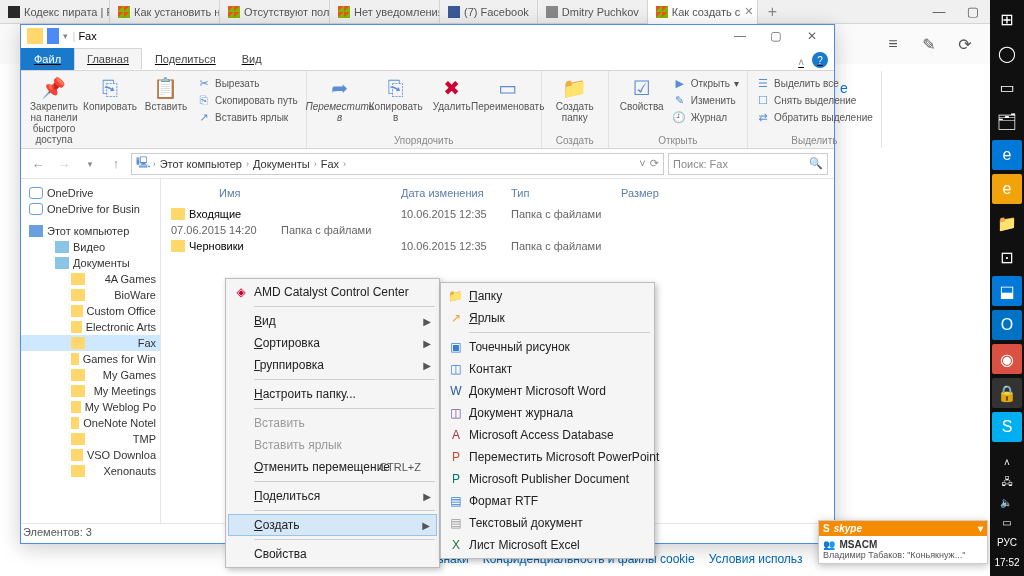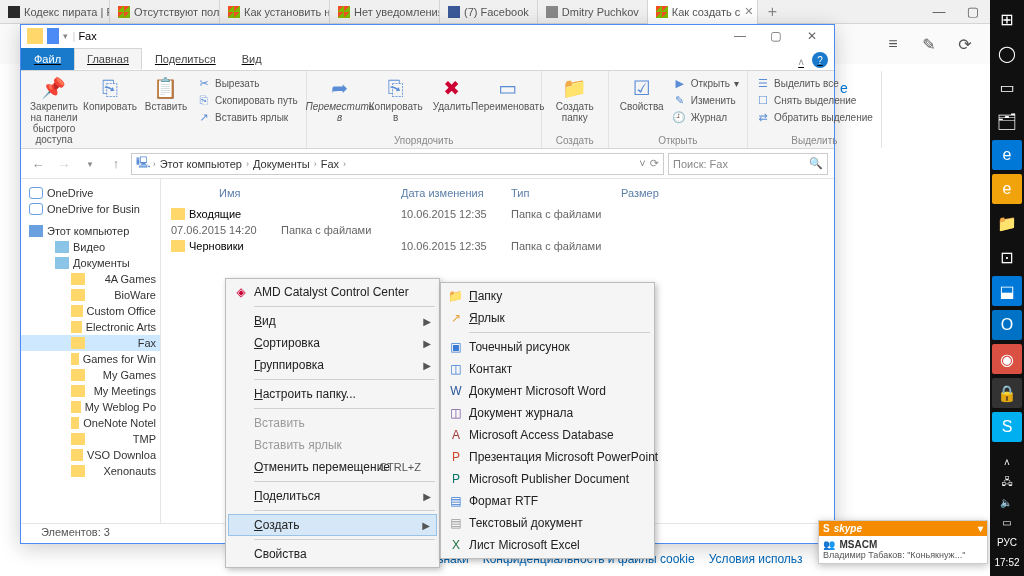--- a/index.html
+++ b/index.html
@@ -77,21 +77,21 @@
 .cols div:nth-child(1){ width: 230px; padding-left: 48px; }
 .cols div:nth-child(2){ width: 110px; }
 .cols div:nth-child(3){ width: 110px; }
 .cols div:nth-child(4){ width: 80px; }
 .filerow { display: flex; align-items: center; padding: 2px 0; }
 .filerow .c1 { width: 230px; display: flex; align-items: center; gap: 4px; }
 .filerow .c2 { width: 110px; color: #666; }
 .filerow .c3 { width: 110px; color: #666; }
 .filerow .fico { width: 14px; height: 12px; background: #ffd76a; display:inline-block; }
 
-.statusbar { height: 20px; border-top: 1px solid #e5e5e5; padding: 2px 20px; font-size: 11px; color: #555; }
+.statusbar { height: 20px; border-top: 1px solid #e5e5e5; padding: 2px 2px; font-size: 11px; color: #555; }
 
 
 .ctx { position: absolute; background: #f5f5f5; border: 1px solid #bcbcbc; box-shadow: 2px 2px 6px rgba(0,0,0,.25); font-size: 12px; padding: 2px; }
 .ctx-item { display: flex; align-items: center; padding: 4px 22px 4px 26px; white-space: nowrap; position: relative; color: #222; }
 .ctx-item.disabled { color: #9a9a9a; }
 .ctx-item.highlight { background: #d6e8f7; border: 1px solid #9ac3e8; padding: 3px 21px 3px 25px; }
 .ctx-item .arrow { position: absolute; right: 6px; font-size: 10px; color: #555; }
 .ctx-item .shortcut { position: absolute; right: 16px; color: #555; font-size: 11px; }
 .ctx-sep { height: 1px; background: #d0d0d0; margin: 3px 2px 3px 26px; }
 .ctx-item .cico { position: absolute; left: 5px; width: 16px; height: 16px; display:flex;align-items:center;justify-content:center;font-size:12px; }
@@ -117,25 +117,25 @@
 <body>
 
 <div class="browser-tabs">
   <div id="tabstrip" style="display:flex;">
       <div class="browser-tab">
         <span class="favicon" style="background: rgb(42, 42, 42);"></span>
         <span>Кодекс пирата | F</span>
       </div>
       <div class="browser-tab">
         <span class="favicon" style="background: linear-gradient(135deg, rgb(242, 80, 34) 0px, rgb(242, 80, 34) 50%, rgb(127, 186, 0) 0px) 0px 0px / 6px 6px, linear-gradient(135deg, rgb(0, 164, 239) 0px, rgb(0, 164, 239) 50%, rgb(255, 185, 0) 0px) 6px 6px;"></span>
-        <span>Отсутствуют пол</span>
+        <span>Как установить н</span>
       </div>
       <div class="browser-tab">
         <span class="favicon" style="background: linear-gradient(135deg, rgb(242, 80, 34) 0px, rgb(242, 80, 34) 50%, rgb(127, 186, 0) 0px) 0px 0px / 6px 6px, linear-gradient(135deg, rgb(0, 164, 239) 0px, rgb(0, 164, 239) 50%, rgb(255, 185, 0) 0px) 6px 6px;"></span>
-        <span>Как установить н</span>
+        <span>Отсутствуют пол</span>
       </div>
       <div class="browser-tab">
         <span class="favicon" style="background: linear-gradient(135deg, rgb(242, 80, 34) 0px, rgb(242, 80, 34) 50%, rgb(127, 186, 0) 0px) 0px 0px / 6px 6px, linear-gradient(135deg, rgb(0, 164, 239) 0px, rgb(0, 164, 239) 50%, rgb(255, 185, 0) 0px) 6px 6px;"></span>
         <span>Нет уведомления</span>
       </div>
       <div class="browser-tab">
         <span class="favicon" style="background: rgb(59, 89, 152);"></span>
         <span>(7) Facebook</span>
       </div>
       <div class="browser-tab">
@@ -504,21 +504,21 @@
     <div class="ctx-item">
       <span class="cico" style="color:#7a54a3;">◫</span>
       <span>Документ журнала</span>
     </div>
     <div class="ctx-item">
       <span class="cico" style="color:#a4373a;">A</span>
       <span>Microsoft Access Database</span>
     </div>
     <div class="ctx-item">
       <span class="cico" style="color:#d24726;">P</span>
-      <span>Презентация Microsoft PowerPoint</span>
+      <span>Переместить Microsoft PowerPoint</span>
     </div>
     <div class="ctx-item">
       <span class="cico" style="color:#077568;">P</span>
       <span>Microsoft Publisher Document</span>
     </div>
     <div class="ctx-item">
       <span class="cico" style="color:#3a7bd5;">▤</span>
       <span>Формат RTF</span>
     </div>
     <div class="ctx-item">

